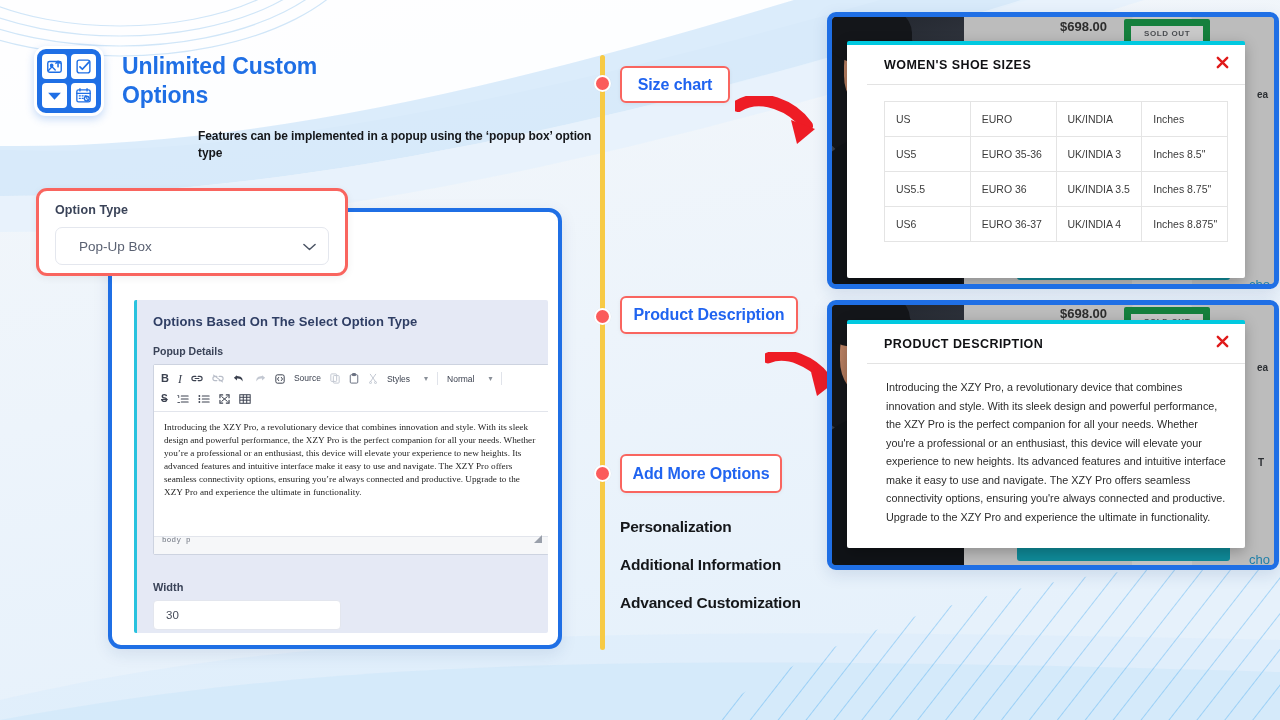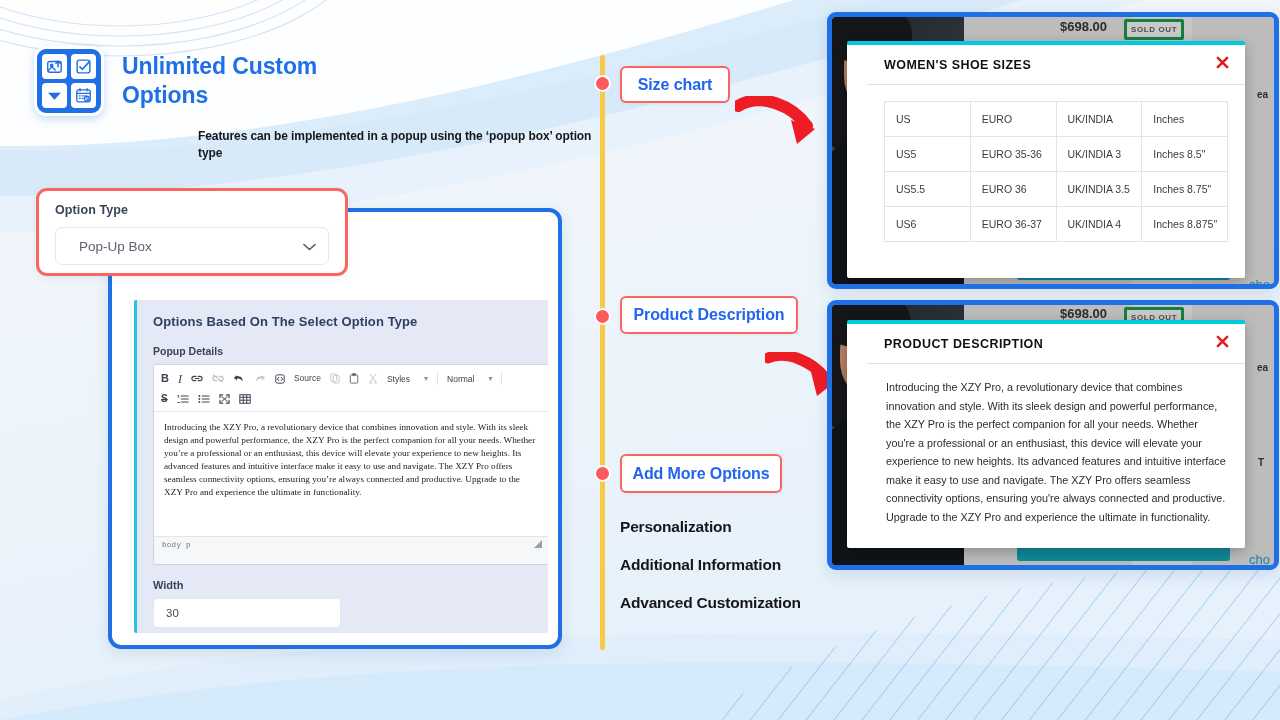--- a/index.html
+++ b/index.html
@@ -84,28 +84,28 @@
   .tb-dd { display: flex; align-items: center; gap: 14px; font-size: 8.5px; color: #494f5d; }
   .tb-caret { color: #8a9099; font-size: 8px; }
   .tb-sep { width: 1px; height: 13px; background: #e0e3ea; }
 
   .editor-body {
     padding: 9px 10px 10px 10px; min-height: 124px;
     font-family: "Liberation Serif", serif; font-size: 9.2px; line-height: 1.42; color: #1d1d1d;
     text-align: left;
   }
   .editor-status {
-    border-top: 1px solid #e2e5ec; background: #f6f7f9; height: 28px;
+    border-top: 1px solid #e2e5ec; background: #f6f7f9; height: 18px;
     display: flex; align-items: center; justify-content: space-between;
     padding: 0 6px 12px 8px;
     font-family: "Liberation Mono", monospace; font-size: 7.5px; color: #6c727e; letter-spacing: .3px;
   }
   .resize-grip { width: 8px; height: 8px; }
 
-  .width-label { margin-top: 14px; font-size: 11px; font-weight: bold; color: #3a4358; }
+  .width-label { margin-top: 26px; font-size: 11px; font-weight: bold; color: #3a4358; }
   .width-input {
     margin-top: 7px; width: 188px; height: 30px; background: #fff;
     border: 1px solid #e3e6ee; border-radius: 4px;
     display: flex; align-items: center; padding: 0 12px;
     font-size: 11.5px; color: #454b59;
   }
 
   
   .timeline-line {
     position: absolute; left: 600px; top: 55px; width: 5px; height: 595px;
@@ -162,22 +162,22 @@
   }
   .hair {
     position: absolute; border-radius: 50% 50% 38% 38%;
     background: #14161a;
   }
   .shop-right { position: absolute; left: 132px; top: 0; right: 0; bottom: 0; background: #bcbcbc; }
   .shop-price {
     position: absolute; font-weight: bold; color: #2d2d2d; white-space: nowrap;
   }
   .soldout-btn {
-    position: absolute; border: 3px solid #15803d; color: #4a4d51;
-    font-size: 8px; font-weight: bold; letter-spacing: .6px; padding: 3px 4px;
+    position: absolute; border: 7px solid #15803d; color: #4a4d51;
+    font-size: 8px; font-weight: bold; letter-spacing: .6px; padding: 3px 13px;
     background: #c9c9c9; border-radius: 2px;
   }
   .shop-side-text { position: absolute; right: 6px; font-size: 10px; font-weight: bold; color: #2c2f33; }
   .teal-btn {
     position: absolute; left: 185px; right: 44px; bottom: 4px; height: 20px;
     background: #0f8a98; border-radius: 3px;
   }
   .grey-box { position: absolute; background: #a9a9a9; border-radius: 2px; }
   .link-txt { position: absolute; font-size: 13px; color: #1f7fa8; margin-top: 32px; }
 

